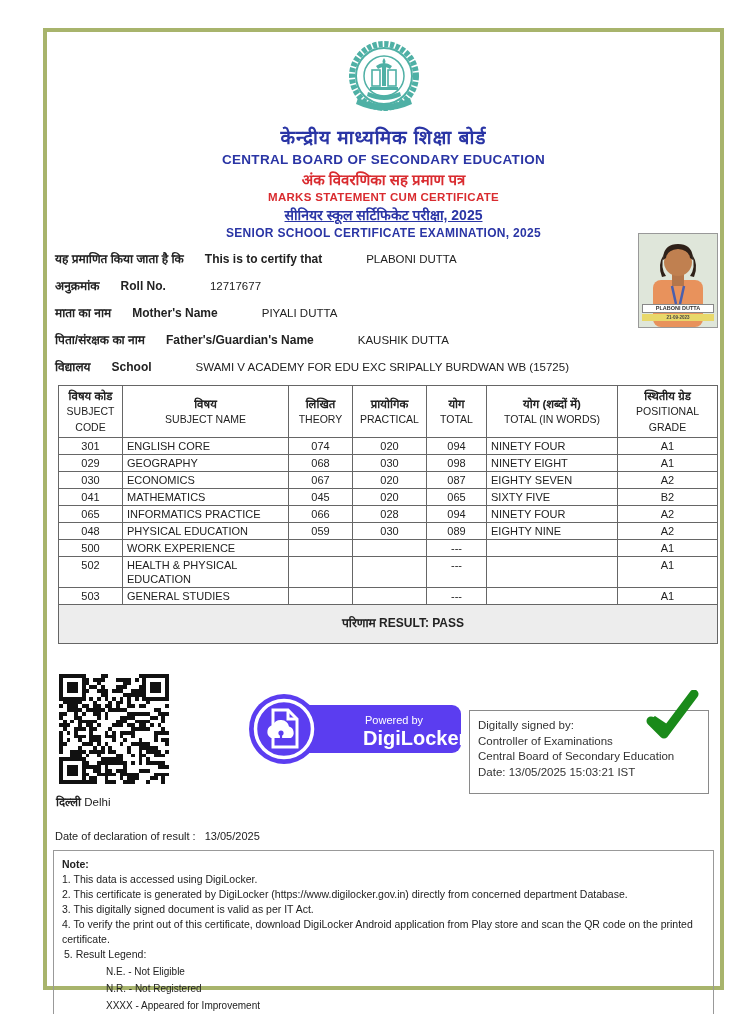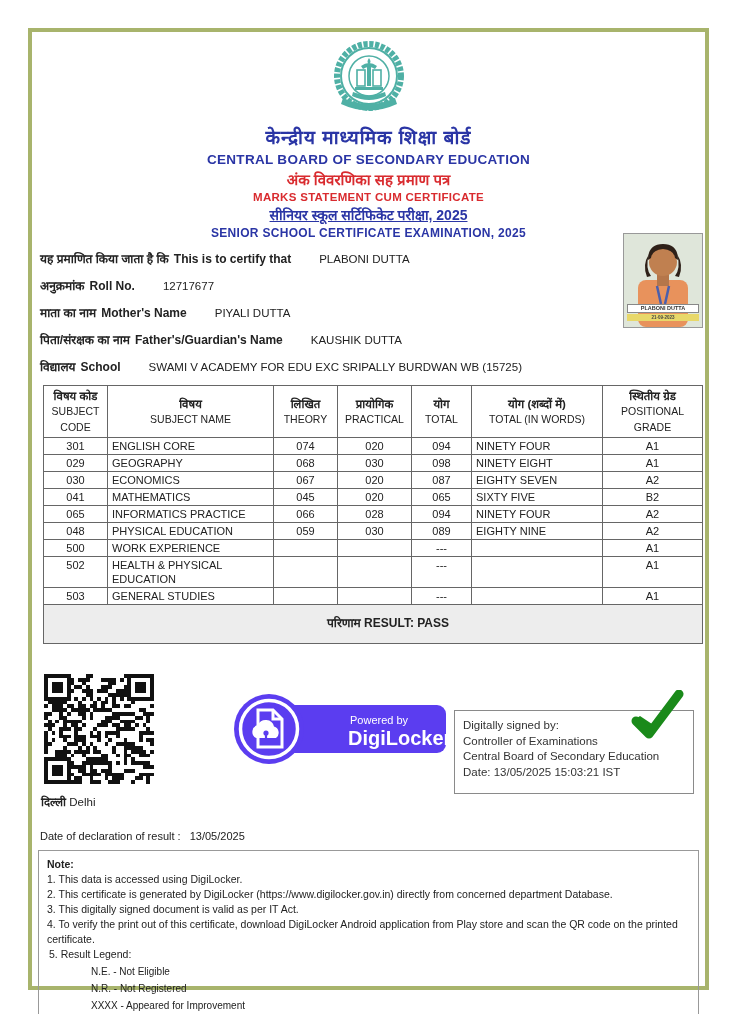--- a/index.html
+++ b/index.html
@@ -1,33 +1,33 @@
 <!DOCTYPE html>
 <html><head>
 <meta charset="utf-8">
 <style>
   * { margin:0; padding:0; box-sizing:border-box; }
   html,body { width:730px; height:1014px; background:#ffffff; font-family:"Liberation Sans", sans-serif; color:#222; }
   .page { position:relative; width:730px; height:1014px; background:#fff; overflow:hidden; }
-  .certificate { position:absolute; left:28px; top:28px; width:681px; height:962px; border:4px solid #a8b46c; background:#fff; }
+  .certificate { position:absolute; left:43px; top:28px; width:681px; height:962px; border:4px solid #a8b46c; background:#fff; }
   .cert-inner { position:relative; width:100%; height:100%; padding:0 4px; }
 
   
   .header { text-align:center; padding-top:8px; }
   .logo-wrap { display:flex; justify-content:center; }
   .t-hi-main { font-size:19px; font-weight:bold; color:#2a35a5; margin-top:4px; letter-spacing:1px; }
   .t-en-main { font-size:13.5px; font-weight:bold; color:#2a35a5; margin-top:2px; letter-spacing:.3px; }
   .t-hi-red  { font-size:15px; font-weight:bold; color:#d92b2f; margin-top:2px; }
   .t-en-red  { font-size:11.5px; font-weight:bold; color:#d92b2f; margin-top:2px; letter-spacing:.3px; }
   .t-hi-blue { font-size:14px; font-weight:bold; color:#2a35a5; margin-top:2px;text-decoration:underline; }
   .t-en-blue { font-size:12px; font-weight:bold; color:#2a35a5; margin-top:2px; letter-spacing:.3px; }
 
   
   .info { margin:10px 4px 0 4px; font-size:12px; }
-  .info-line { display:flex; align-items:baseline; margin-bottom:10px; white-space:nowrap; }
+  .info-line { display:flex; align-items:baseline; margin-bottom:10px; white-space:nowrap;gap:16px; }
   .lbl-hi { font-weight:bold; margin-right:5px; }
   .lbl-en { font-weight:bold; }
   .val { font-weight:normal; margin-left:28px; font-size:11.5px; }
 
   
   .photo { position:absolute; top:201px; right:2px; width:80px; height:95px; border:1px solid #999; background:#e9ede5; overflow:hidden; }
   .photo svg { display:block; }
   .photo-cap { position:absolute; left:3px; right:3px; bottom:14px; background:#fff; border:1px solid #888; font-size:5.5px; font-weight:bold; text-align:center; line-height:7px; color:#333; }
   .photo-date { position:absolute; left:3px; right:3px; bottom:6px; background:#e8d86a; font-size:4.5px; font-weight:bold; text-align:center; line-height:7px; color:#444; }
 

